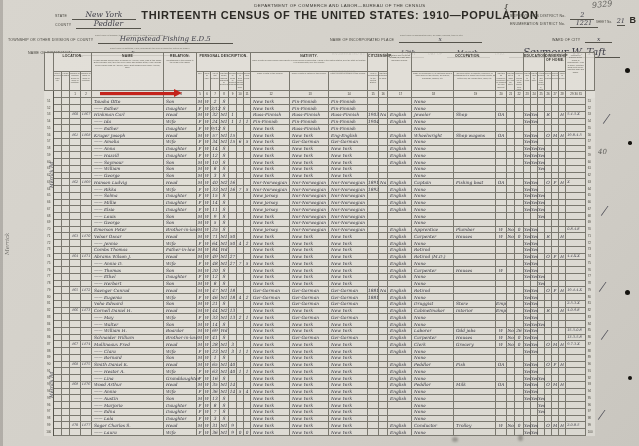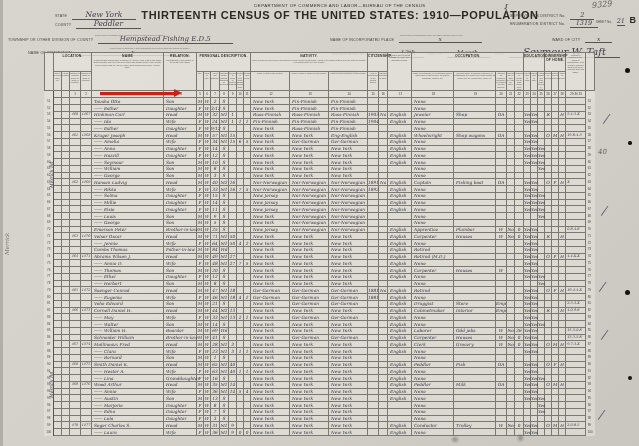--- a/index.html
+++ b/index.html
@@ -61,21 +61,21 @@
   <div class="pos dept" style="left:190px;top:3px;width:300px;">DEPARTMENT OF COMMERCE AND LABOR—BUREAU OF THE CENSUS</div>
   <div class="pos title" style="left:140px;top:9px;width:400px;">THIRTEENTH CENSUS OF THE UNITED STATES: 1910—POPULATION</div>
 
   <div class="pos brace" style="left:503px;top:2px;">{</div>
   <div class="pos" style="left:510px;top:3px;">
     <span class="lbl">SUPERVISOR'S DISTRICT No.</span>
     <span class="hand uline" style="font-size:6.5px;padding:0 10px;">2</span>
   </div>
   <div class="pos" style="left:510px;top:11px;">
     <span class="lbl">ENUMERATION DISTRICT No.</span>
-    <span class="hand uline" style="font-size:6.5px;padding:0 6px;">1319</span>
+    <span class="hand uline" style="font-size:6.5px;padding:0 6px;">1221</span>
   </div>
   <div class="pos pencil" style="left:592px;top:0px;font-size:8px;transform:rotate(-6deg);">9329</div>
   <div class="pos" style="left:596px;top:9px;">
     <span class="lbl" style="font-size:2.8px;">SHEET No.</span>
     <span class="hand uline" style="font-size:6.5px;">21</span>
     <span class="sheetB">B</span>
   </div>
 
   <div class="pos" style="left:8px;top:27px;">
     <span class="lbl">TOWNSHIP OR OTHER DIVISION OF COUNTY</span>

